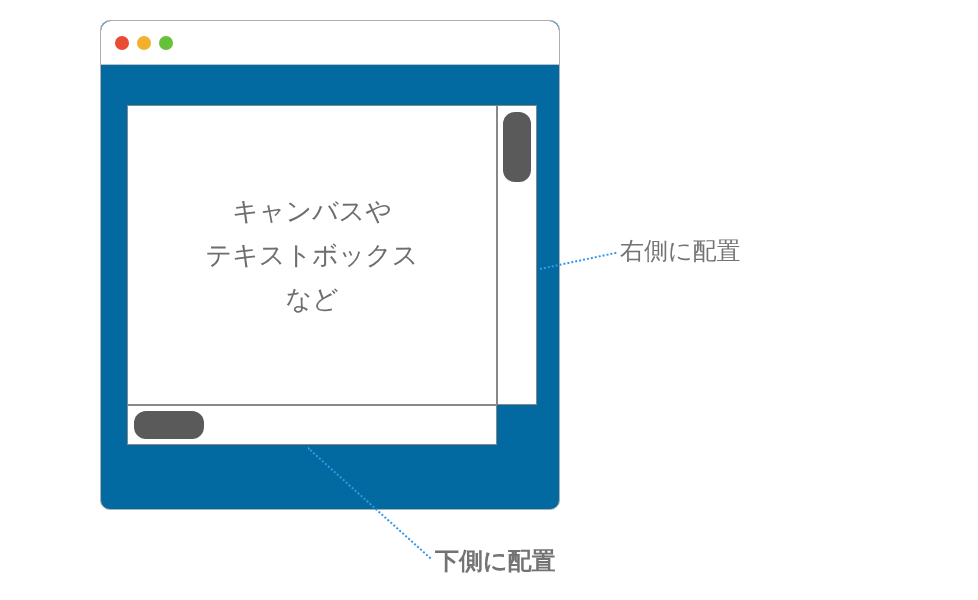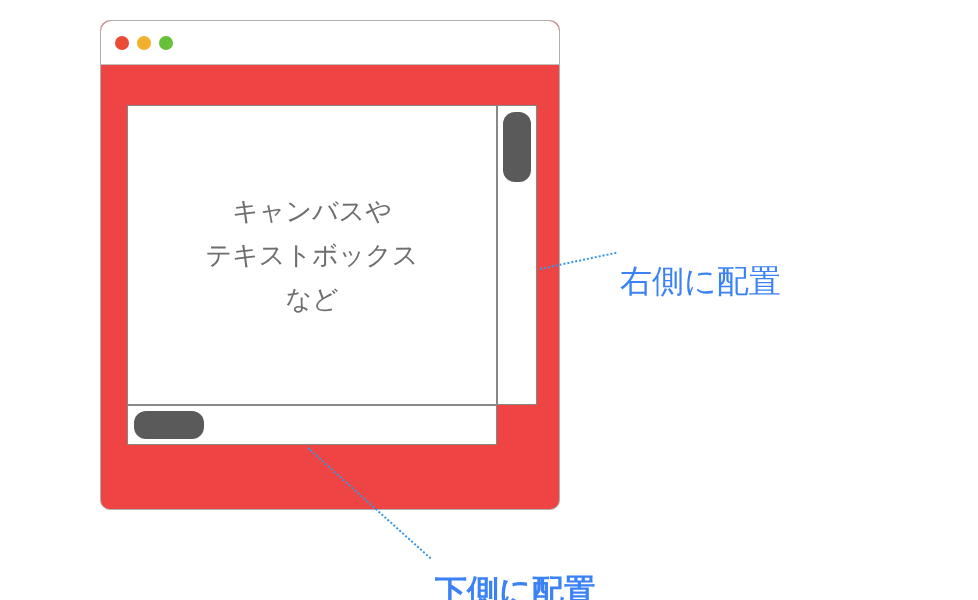--- a/index.html
+++ b/index.html
@@ -13,21 +13,21 @@
       width: 978px;
       height: 600px;
       position: relative;
     }
     .window {
       position: absolute;
       left: 100px;
       top: 20px;
       width: 460px;
       height: 490px;
-      background: #ef4444;
+      background: #0369a1;
       border: 1px solid #b0b0b0;
       border-radius: 10px;
     }
     .titlebar {
       height: 44px;
       background: #fff;
       border-radius: 10px 10px 0 0;
       border-bottom: 1px solid #c0c0c0;
       display: flex;
       align-items: center;
@@ -96,23 +96,22 @@
       position: absolute;
       left: 6px;
       top: 5px;
       width: 70px;
       height: 28px;
       background: #5a5a5a;
       border-radius: 12px;
     }
     .annotation {
       position: absolute;
-      color: #3b82f6;
-      font-size: 32px;
-      margin-top: 25px;
+      color: #737373;
+      font-size: 24px;
     }
     .annotation.right {
       left: 620px;
       top: 235px;
     }
     .annotation.bottom {
       left: 435px;
       top: 545px;
       font-weight: bold;
     }

